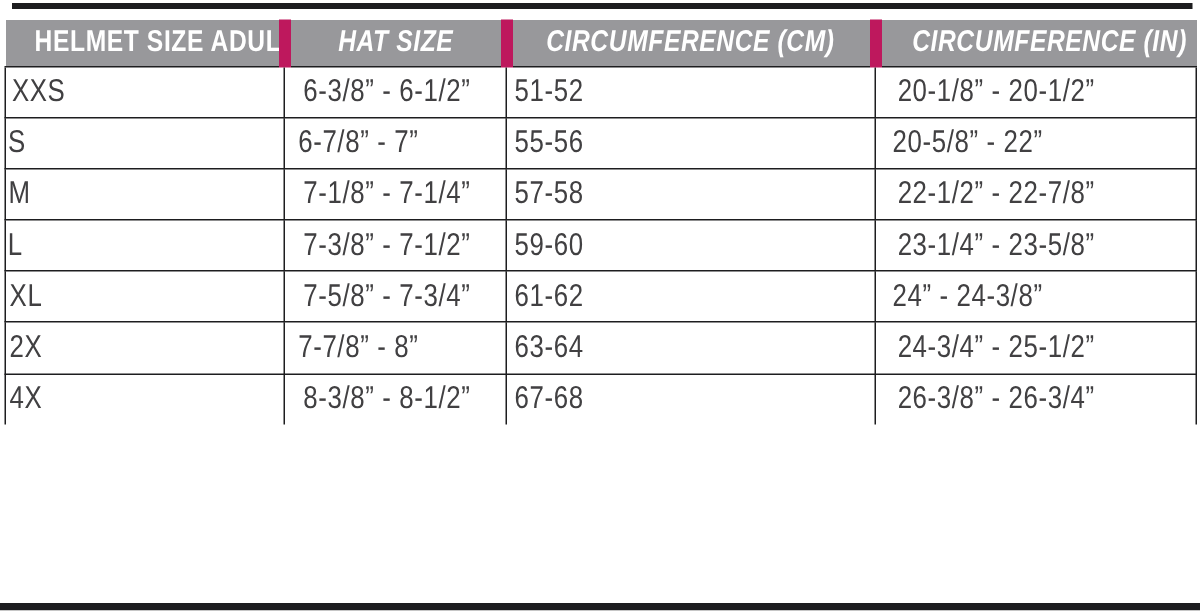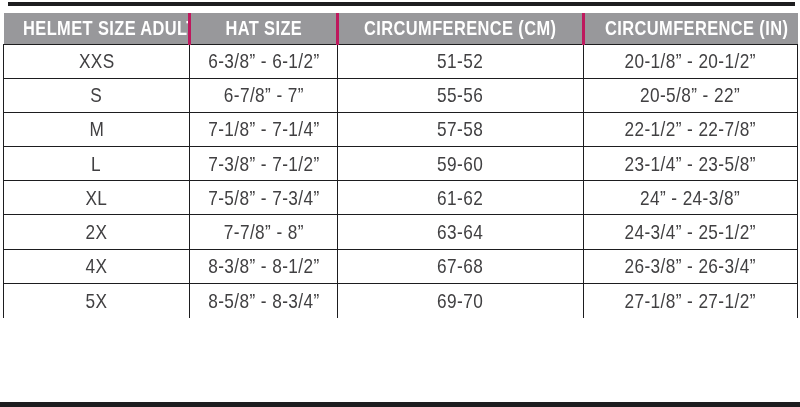--- a/index.html
+++ b/index.html
@@ -53,25 +53,26 @@
     font-size: 20px;
     font-weight: bold;
     text-align: center;
     vertical-align: middle;
     border-bottom: 1.5px solid var(--border, #1d1d1f);
     padding: 0;
     white-space: nowrap;
     overflow: hidden;
   }
   thead th + th {
-    border-left: 3px solid #be185d;
+    border-left: 8px solid #be185d;
+    font-style: italic;
   }
   tbody td {
     height: 34.2px;
-    text-align: center;
+    text-align: left;
     vertical-align: middle;
     font-size: 21px;
     color: var(--body-text, #414042);
     border: 1.5px solid var(--border, #1d1d1f);
     border-top: none;
     padding: 0;
     white-space: nowrap;
     overflow: hidden;
     background: #ffffff;
   }
@@ -148,23 +149,17 @@
           <td><span class="cond-body">7-7/8” - 8”</span></td>
           <td><span class="cond-body">63-64</span></td>
           <td><span class="cond-body">24-3/4” - 25-1/2”</span></td>
         </tr>
         <tr>
           <td><span class="cond-body">4X</span></td>
           <td><span class="cond-body">8-3/8” - 8-1/2”</span></td>
           <td><span class="cond-body">67-68</span></td>
           <td><span class="cond-body">26-3/8” - 26-3/4”</span></td>
         </tr>
-        <tr>
-          <td><span class="cond-body">5X</span></td>
-          <td><span class="cond-body">8-5/8” - 8-3/4”</span></td>
-          <td><span class="cond-body">69-70</span></td>
-          <td><span class="cond-body">27-1/8” - 27-1/2”</span></td>
-        </tr>
       </tbody>
   </table>
 
   <div class="bottom-rule"></div>
 </div>
 
 </body></html>

